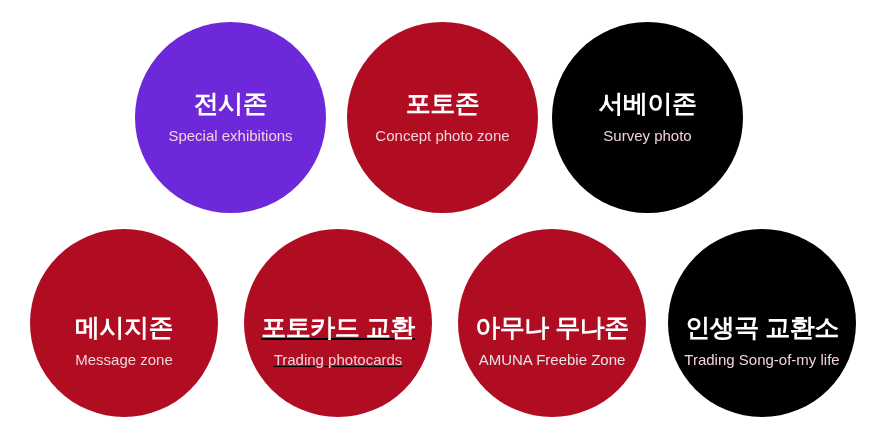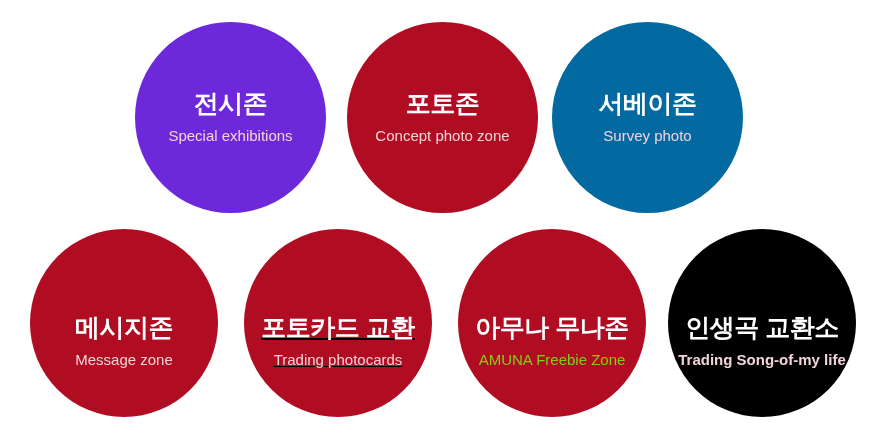--- a/index.html
+++ b/index.html
@@ -66,43 +66,43 @@
         <div class="zone-title" style="color: rgb(255, 255, 255);">전시존</div>
         <div class="zone-subtitle" style="color: rgb(242, 211, 216);">Special exhibitions</div>
       </div>
     </div>
     <div class="zone-circle row-top" style="left: 347px; top: 22px; width: 191px; height: 191px; background: rgb(176, 13, 35);">
       <div class="inner">
         <div class="zone-title" style="color: rgb(255, 255, 255);">포토존</div>
         <div class="zone-subtitle" style="color: rgb(242, 211, 216);">Concept photo zone</div>
       </div>
     </div>
-    <div class="zone-circle row-top" style="left: 552px; top: 22px; width: 191px; height: 191px; background: #0369a1;">
+    <div class="zone-circle row-top" style="left: 552px; top: 22px; width: 191px; height: 191px; background: #000000;">
       <div class="inner">
         <div class="zone-title" style="color: rgb(255, 255, 255);">서베이존</div>
         <div class="zone-subtitle" style="color: rgb(242, 211, 216);">Survey photo</div>
       </div>
     </div>
     <div class="zone-circle row-bottom" style="left: 30px; top: 229px; width: 188px; height: 188px; background: rgb(176, 13, 35);">
       <div class="inner">
         <div class="zone-title" style="color: rgb(255, 255, 255);">메시지존</div>
         <div class="zone-subtitle" style="color: rgb(242, 211, 216);">Message zone</div>
       </div>
     </div>
     <div class="zone-circle row-bottom" style="left: 244px; top: 229px; width: 188px; height: 188px; background: rgb(176, 13, 35); text-decoration: underline;">
       <div class="inner">
         <div class="zone-title" style="color: rgb(255, 255, 255);">포토카드 교환</div>
         <div class="zone-subtitle" style="color: rgb(242, 211, 216);">Trading photocards</div>
       </div>
     </div>
     <div class="zone-circle row-bottom" style="left: 458px; top: 229px; width: 188px; height: 188px; background: rgb(176, 13, 35);">
       <div class="inner">
         <div class="zone-title" style="color: rgb(255, 255, 255);">아무나 무나존</div>
-        <div class="zone-subtitle" style="color: #84cc16;">AMUNA Freebie Zone</div>
+        <div class="zone-subtitle" style="color: #e5e5e5;">AMUNA Freebie Zone</div>
       </div>
     </div>
     <div class="zone-circle row-bottom" style="left: 668px; top: 229px; width: 188px; height: 188px; background: #000000;">
       <div class="inner">
         <div class="zone-title" style="color: rgb(255, 255, 255);">인생곡 교환소</div>
-        <div class="zone-subtitle" style="color: rgb(242, 211, 216); font-weight: bold;">Trading Song-of-my life</div>
+        <div class="zone-subtitle" style="color: rgb(242, 211, 216);">Trading Song-of-my life</div>
       </div>
     </div>
   </div>
 
 </body></html>

